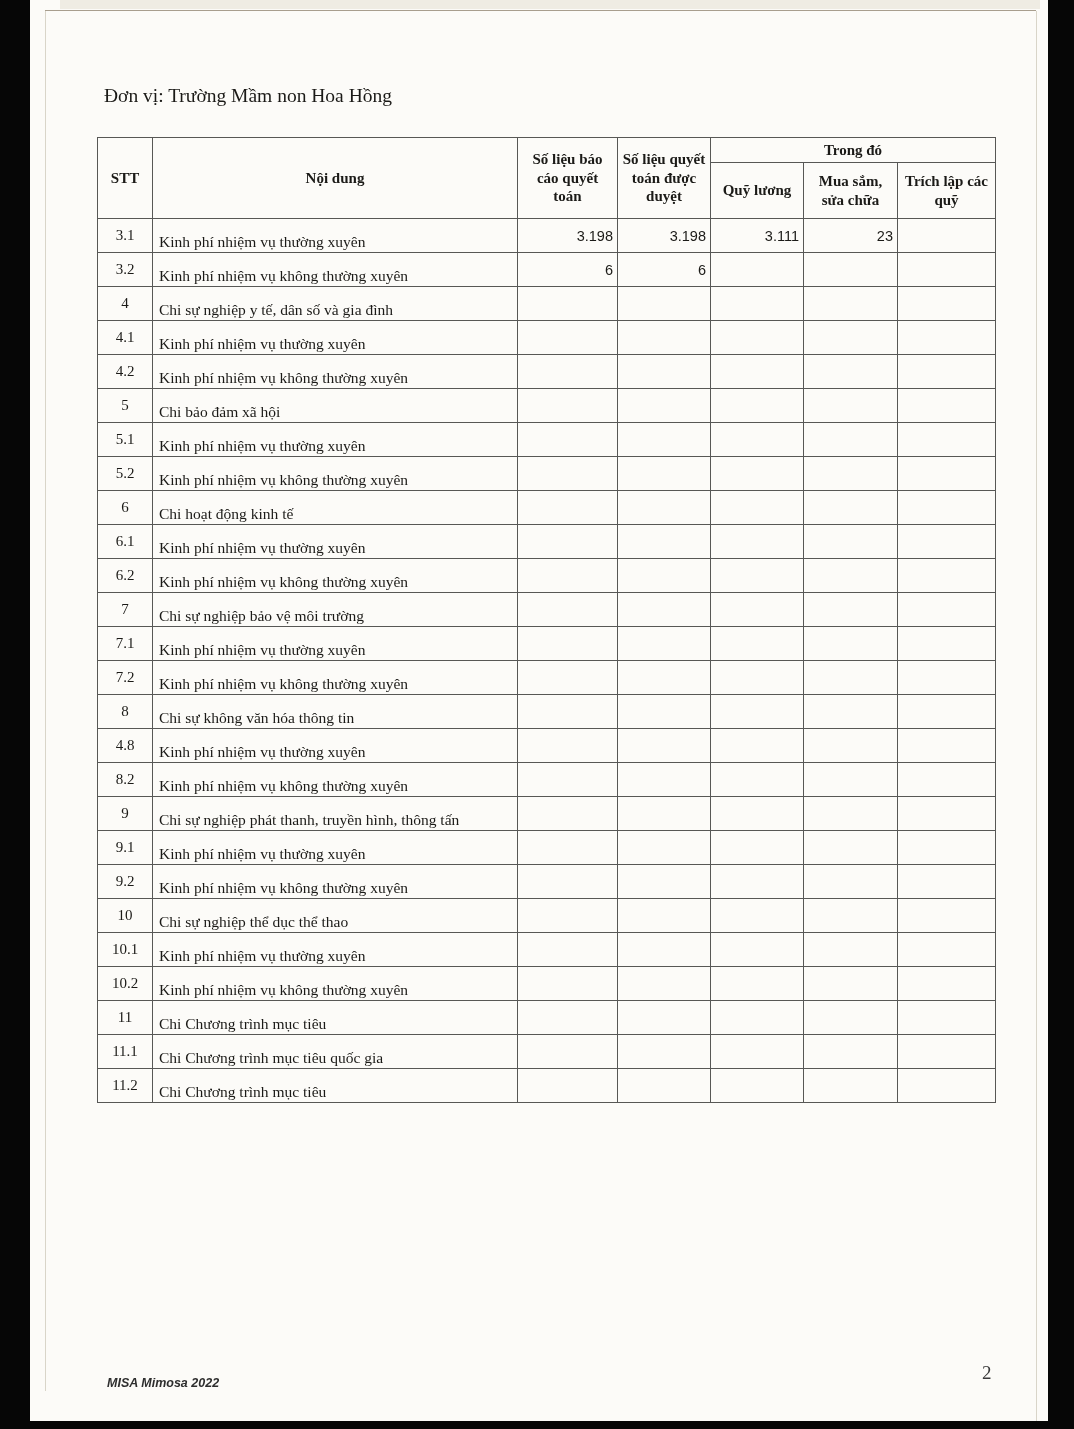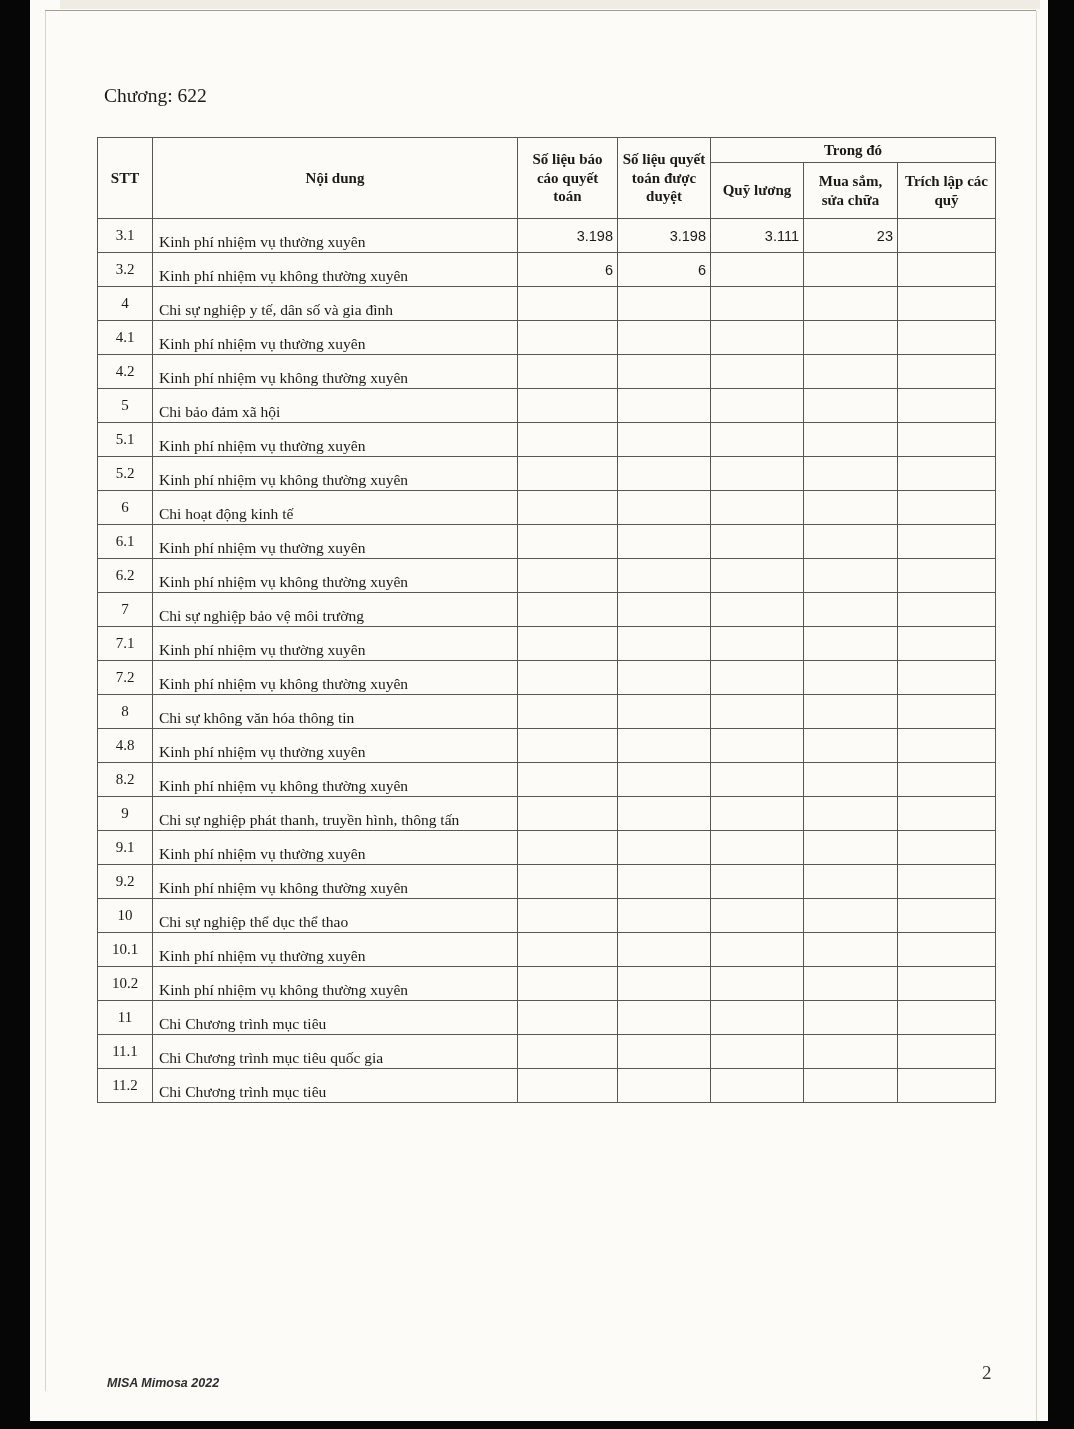--- a/index.html
+++ b/index.html
@@ -118,21 +118,21 @@
 <body>
 
 <div class="paper">
   <div class="scan-strip" style="left:30px;"></div>
 </div>
 <div class="edge-top-line"></div>
 <div class="edge-left-line"></div>
 <div class="edge-right-line"></div>
 
 <div class="doc-header">
-  <div>Chương: 622</div>
+  <div>Đơn vị: Trường Mầm non Hoa Hồng</div>
 </div>
 
 <table class="report">
   <colgroup>
     <col style="width:55px">
     <col style="width:365px">
     <col style="width:100px">
     <col style="width:93px">
     <col style="width:93px">
     <col style="width:94px">

